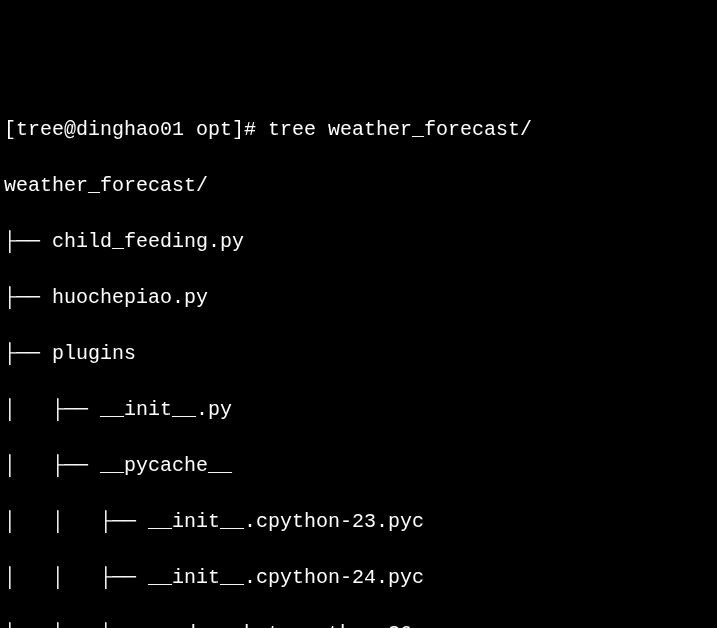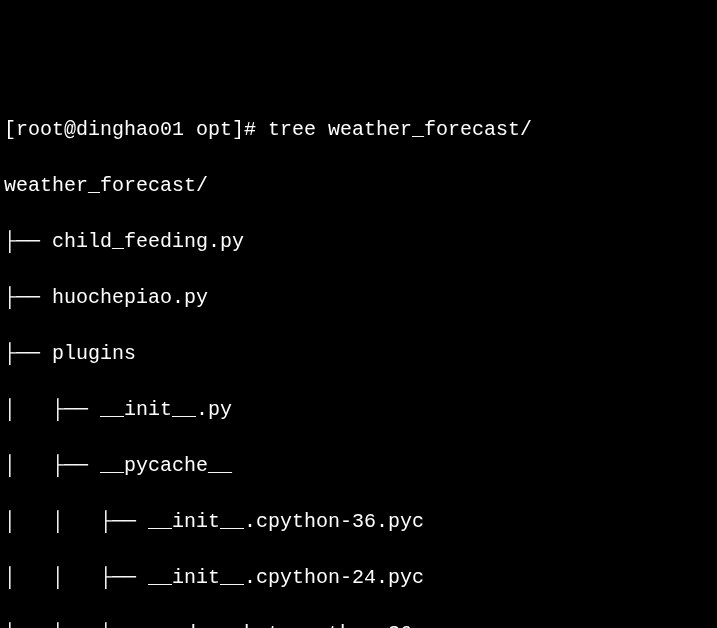--- a/index.html
+++ b/index.html
@@ -21,28 +21,28 @@
     }
     .terminal-line {
       white-space: pre;
     }
   </style>
 </head>
 <body>
 
 
 
-<div class="terminal-line">[root@dinghao01 opt]# tree weather_forecast/</div>
+<div class="terminal-line">[tree@dinghao01 opt]# tree weather_forecast/</div>
 <div class="terminal-line">weather_forecast/</div>
 <div class="terminal-line">├── child_feeding.py</div>
 <div class="terminal-line">├── huochepiao.py</div>
 <div class="terminal-line">├── plugins</div>
 <div class="terminal-line">│   ├── __init__.py</div>
 <div class="terminal-line">│   ├── __pycache__</div>
-<div class="terminal-line">│   │   ├── __init__.cpython-36.pyc</div>
+<div class="terminal-line">│   │   ├── __init__.cpython-23.pyc</div>
 <div class="terminal-line">│   │   ├── __init__.cpython-24.pyc</div>
 <div class="terminal-line">│   │   ├── send_wechat.cpython-36.pyc</div>
 
 
 
 
 
 
 
 

